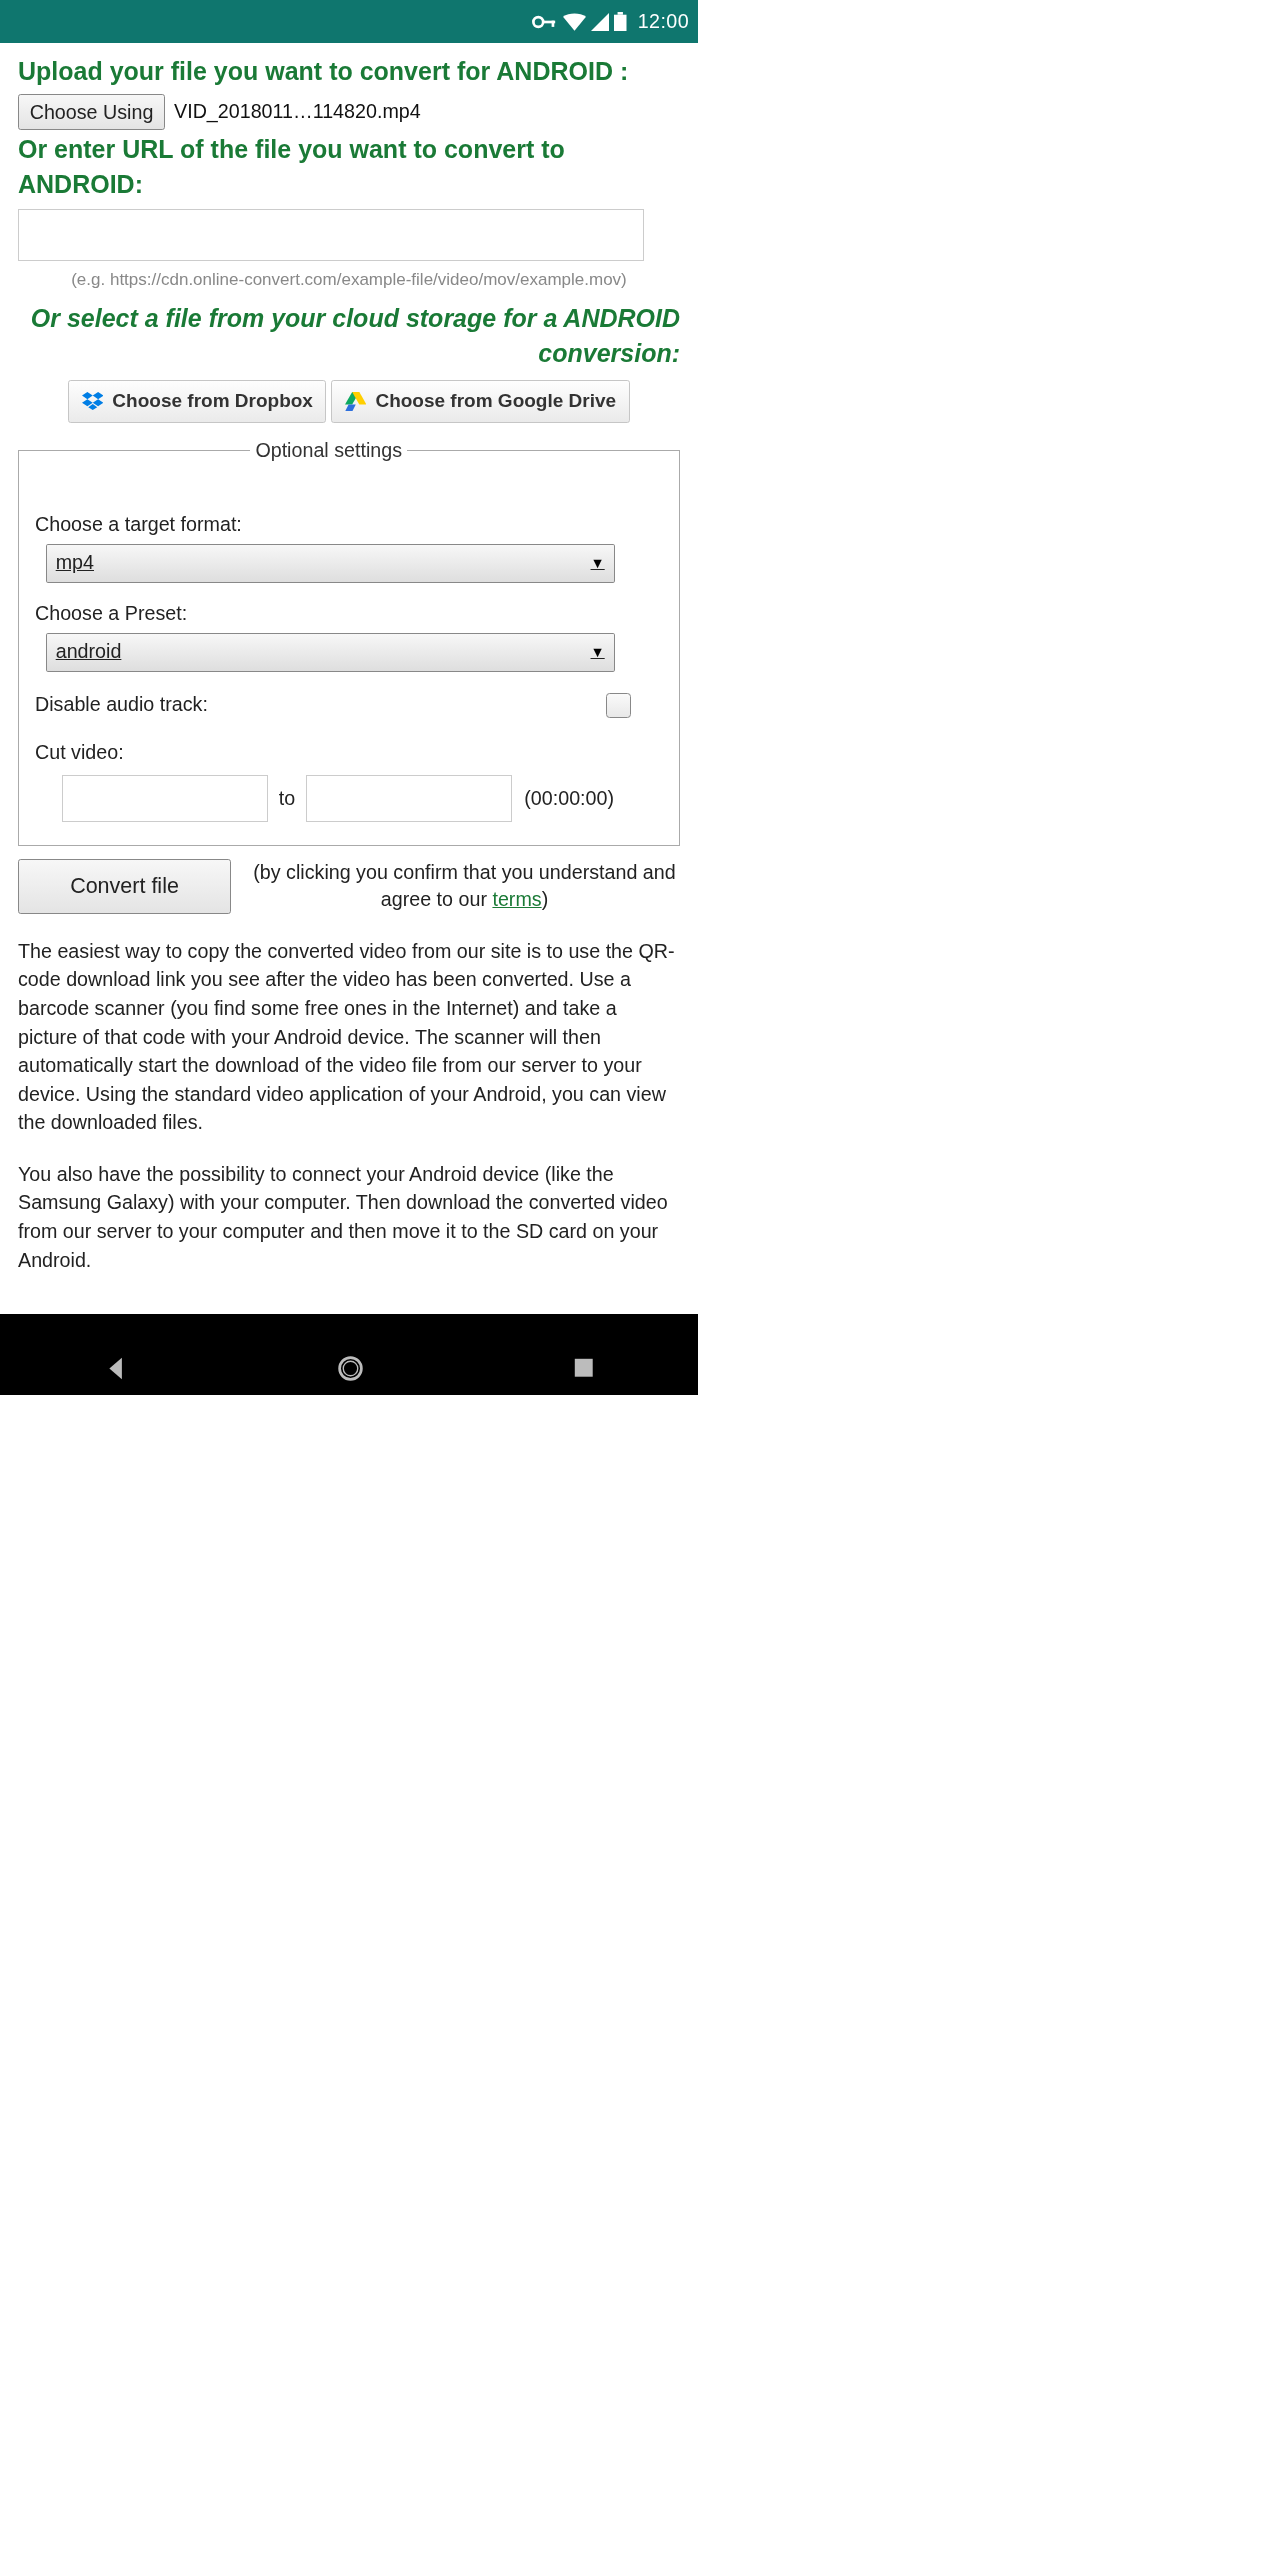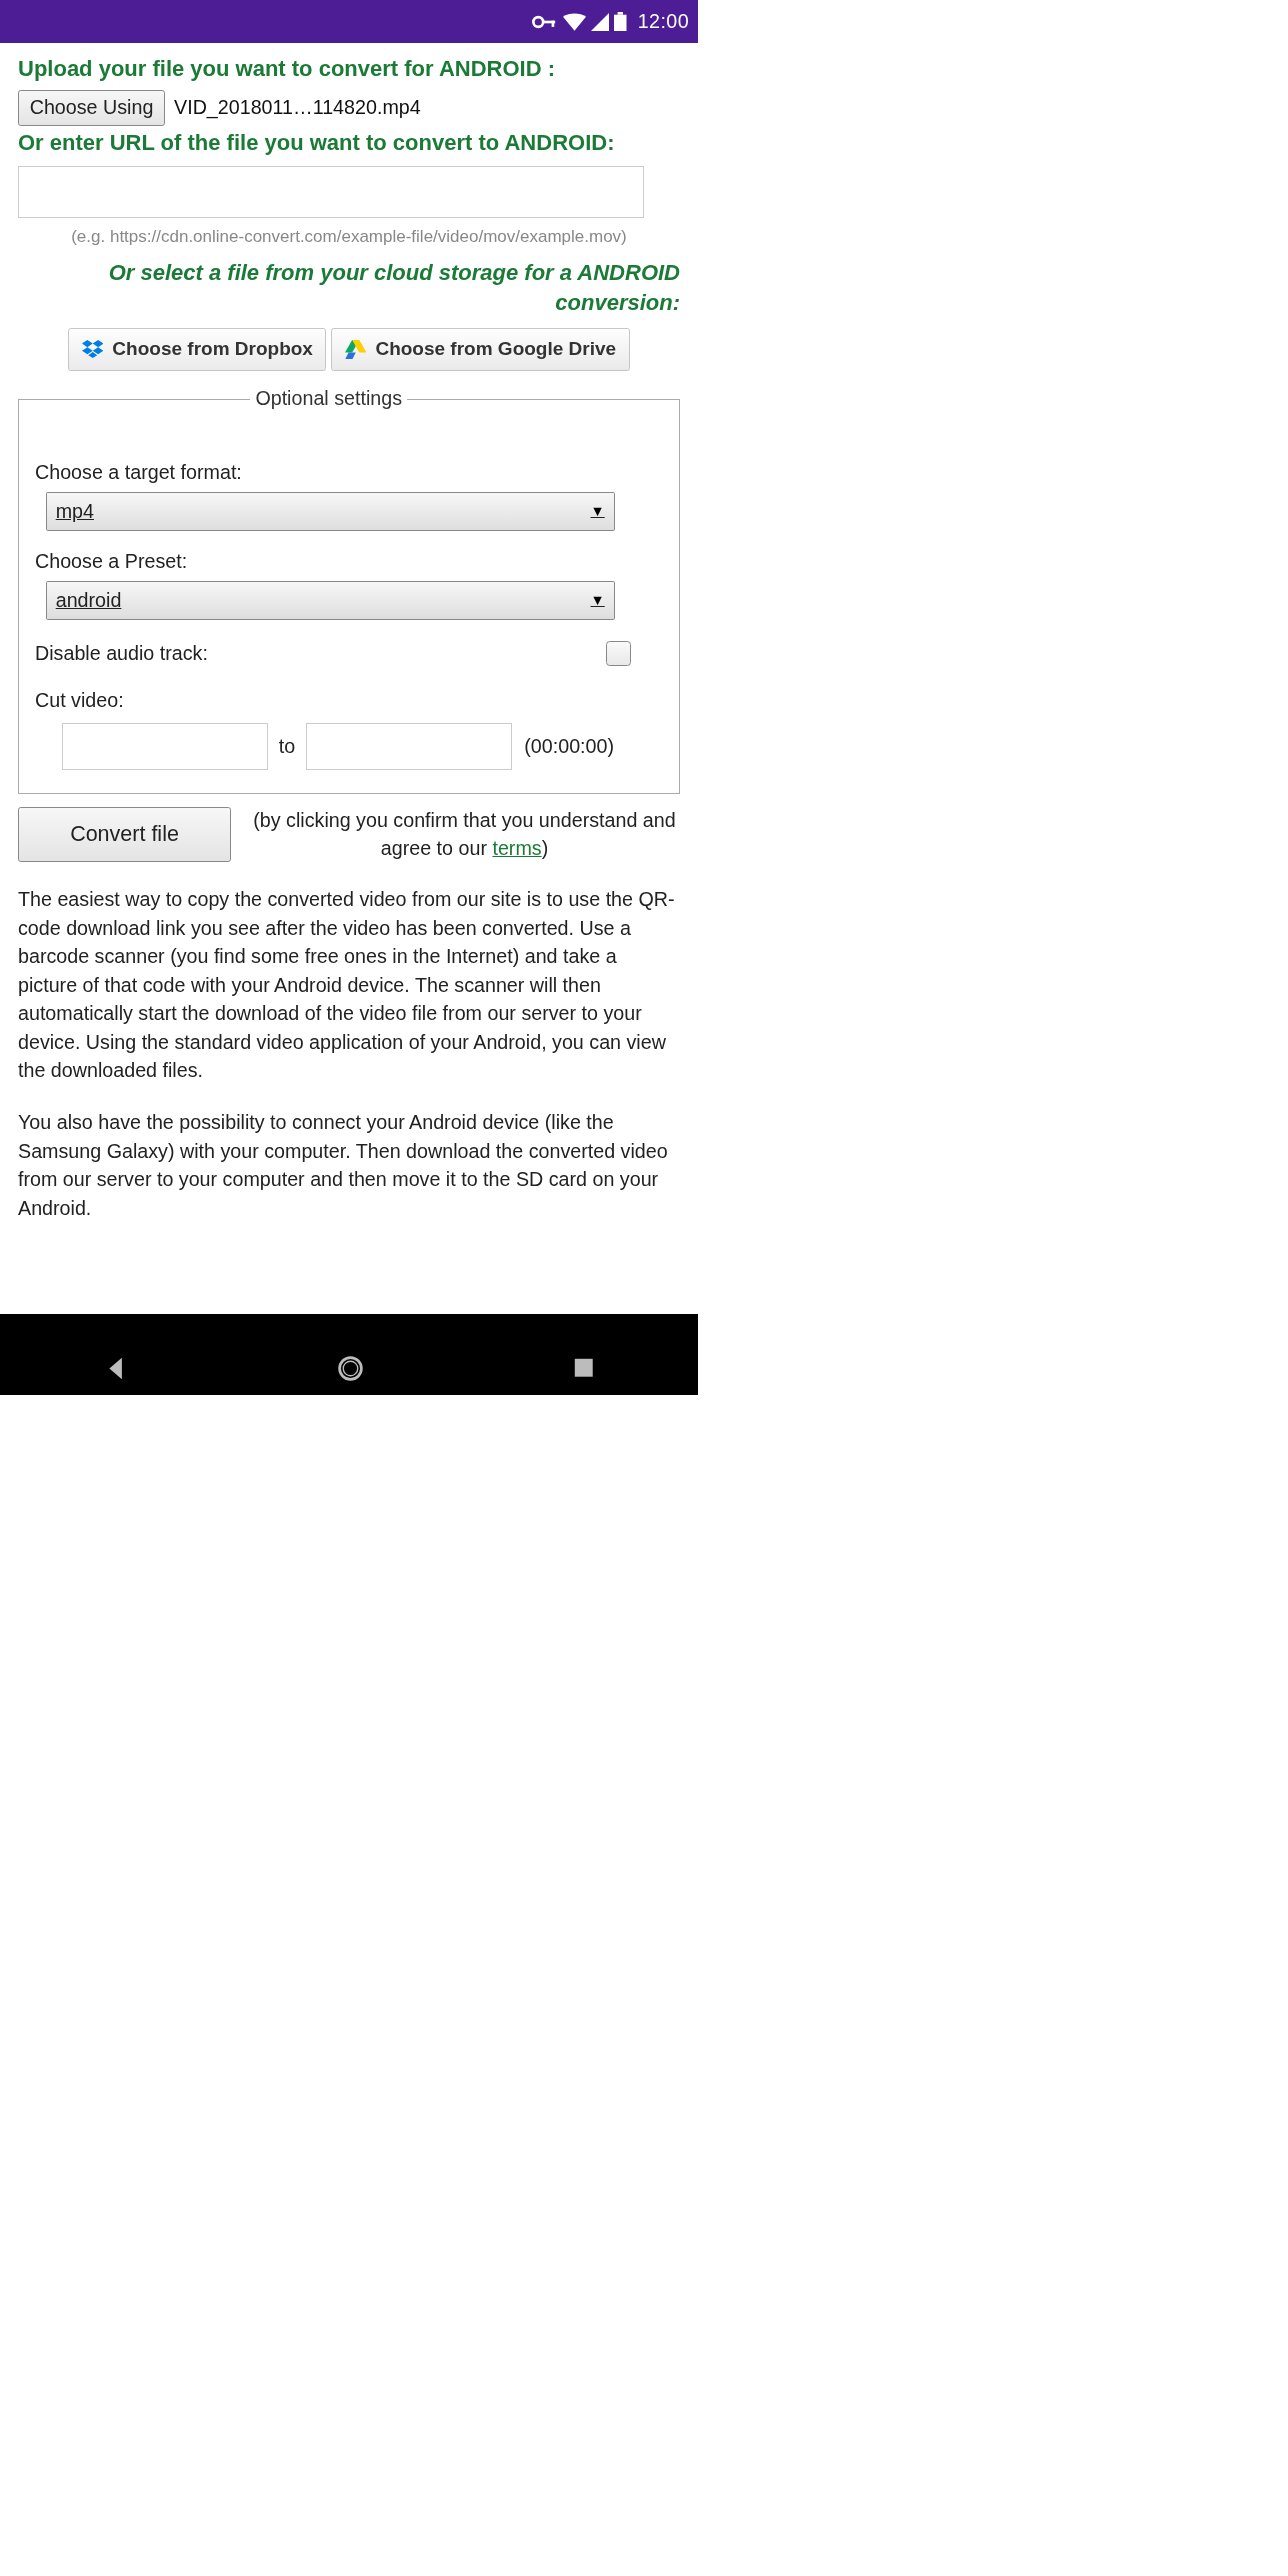--- a/index.html
+++ b/index.html
@@ -1,24 +1,24 @@
 <!DOCTYPE html>
 <html style="font-size:14.3px"><head>
 <meta charset="utf-8">
 <style>
   * { box-sizing: border-box; margin: 0; padding: 0; }
   html, body { width: 698px; height: 1395px; font-family: Arial, Helvetica, sans-serif; background: #fff; color: #222; }
   
-  .statusbar { background: #4c1d95; height: 43px; display: flex; align-items: center; justify-content: flex-end; padding: 0 9px; color: #fff; }
+  .statusbar { background: #0f766e; height: 43px; display: flex; align-items: center; justify-content: flex-end; padding: 0 9px; color: #fff; }
   .statusbar .icons { display: flex; align-items: center; gap: 5.4px; }
   .statusbar svg { fill: #fff; }
   .clock { font-size: 19.7px; font-weight: 500; letter-spacing: 0.4px; margin-left: 5.4px; }
   
   .content { padding: 5.4px 18px 0 18px; font-size: 19.7px; line-height: 1.4; }
-  .green-head { color: #1a7a36; font-weight: bold; font-size: 22px; margin-top: 5.4px; }
+  .green-head { color: #1a7a36; font-weight: bold; font-size: 25px; margin-top: 5.4px; }
   .file-row { display: flex; align-items: center; margin-top: 5.4px; margin-bottom: 1.8px; }
   .btn { background: linear-gradient(#f7f7f7,#e4e4e4); border: 0.9px solid #888; border-radius: 2.7px; padding: 5.4px 10.7px; font-size: 19.7px; color: #222; cursor: pointer; }
   .filename { margin-left: 9px; font-size: 19.7px; color: #111; }
   .url-input { width: 626px; height: 52px; border: 0.9px solid #ccc; margin-top: 7.2px; padding: 5.4px 9px; font-size: 18px; }
   .hint { text-align: center; color: #888; font-size: 17px; margin-top: 7.2px; }
   .center { text-align: right; font-style: italic; }
   .cloud-row { display: flex; justify-content: center; gap: 5px; margin-top: 9px; margin-bottom: 14.3px; }
   .cloud-btn { display: inline-flex; align-items: center; gap: 9px; background: linear-gradient(#fefefe,#eaeaea); border: 0.9px solid #c6c6c6; border-radius: 2.7px; padding: 7.2px 12.5px; font-size: 19px; font-weight: bold; color: #333; cursor: pointer; }
   fieldset.optional { border: 0.9px solid #aaa; margin: 9px 0 12.5px 0; padding: 16px 16px 23px 16px; }
   fieldset.optional legend { font-size: 19.7px; color: #333; padding: 0 5.4px; margin-left: 215px; }

